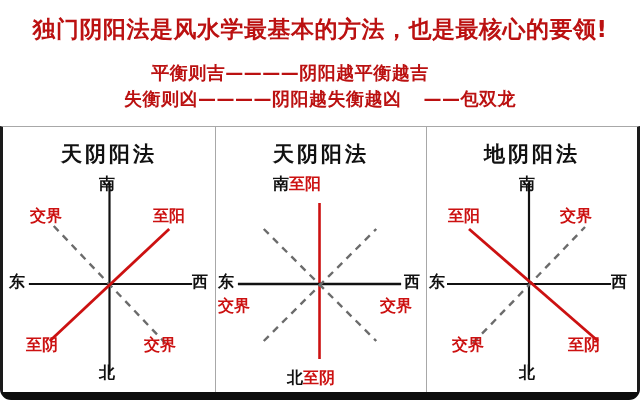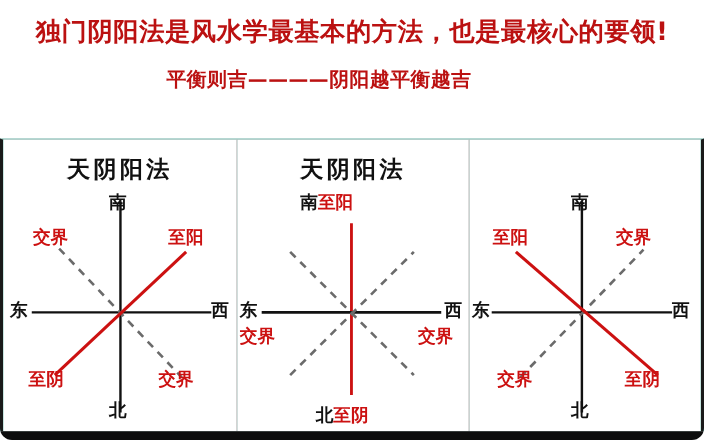--- a/index.html
+++ b/index.html
@@ -69,21 +69,21 @@
   .panels {
     position: absolute;
     left: 0;
     top: 126px;
     width: 640px;
     height: 266px;
     box-sizing: border-box;
     border-left: 3px solid #1a1a1a;
     border-right: 3px solid #1a1a1a;
     border-top: 1px solid #a8a8a8;
-    background: #5eead4;
+    background: #f0abfc;
     display: flex;
   }
   .panel {
     position: relative;
     height: 100%;
     background: #ffffff;
     border-right: 1px solid #a8a8a8;
     box-sizing: border-box;
   }
   .panel:last-child { border-right: none; }
@@ -139,20 +139,23 @@
 </head>
 <body>
 
 <div id="root">
 
   <div class="header">
     <div class="hdr-line hdr-main">独门阴阳法是风水学最基本的方法，也是最核心的要领!</div>
 
     <div class="hdr-line hdr-sub1">平衡则吉————阴阳越平衡越吉</div>
 
+    <div class="hdr-line hdr-sub2">
+      <span>失衡则凶————阴阳越失衡越凶</span><span class="hdr-author">——包双龙</span>
+    </div>
   </div>
 
   <div class="panels">
 
     <div class="panel panel-1">
       <div class="panel-title">天阴阳法</div>
 
       <div class="diagram">
         <svg viewBox="0 0 213 232" preserveAspectRatio="none" aria-hidden="true">
 
@@ -200,20 +203,21 @@
       </div>
 
       <div class="lbl lbl-black" style="left:2px;   top:146px;">东</div>
       <div class="lbl lbl-red" style="left:2px;   top:170px;">交界</div>
 
       <div class="lbl lbl-black" style="left:188px; top:146px;">西</div>
       <div class="lbl lbl-red" style="left:164px; top:170px;">交界</div>
     </div>
 
     <div class="panel panel-3">
+      <div class="panel-title">地阴阳法</div>
 
       <div class="diagram">
         <svg viewBox="0 0 210 232" preserveAspectRatio="none" aria-hidden="true">
           <line x1="102" y1="22" x2="102" y2="214" stroke="#111111" stroke-width="2.2"></line>
           <line x1="20" y1="123" x2="184" y2="123" stroke="#111111" stroke-width="2.2"></line>
 
           <line x1="46" y1="182" x2="158" y2="66" stroke="#6b6b6b" stroke-width="2.4" stroke-dasharray="7 6"></line>
 
           <line x1="42" y1="68" x2="171" y2="180" stroke="#cc1111" stroke-width="2.8"></line>
         </svg>

